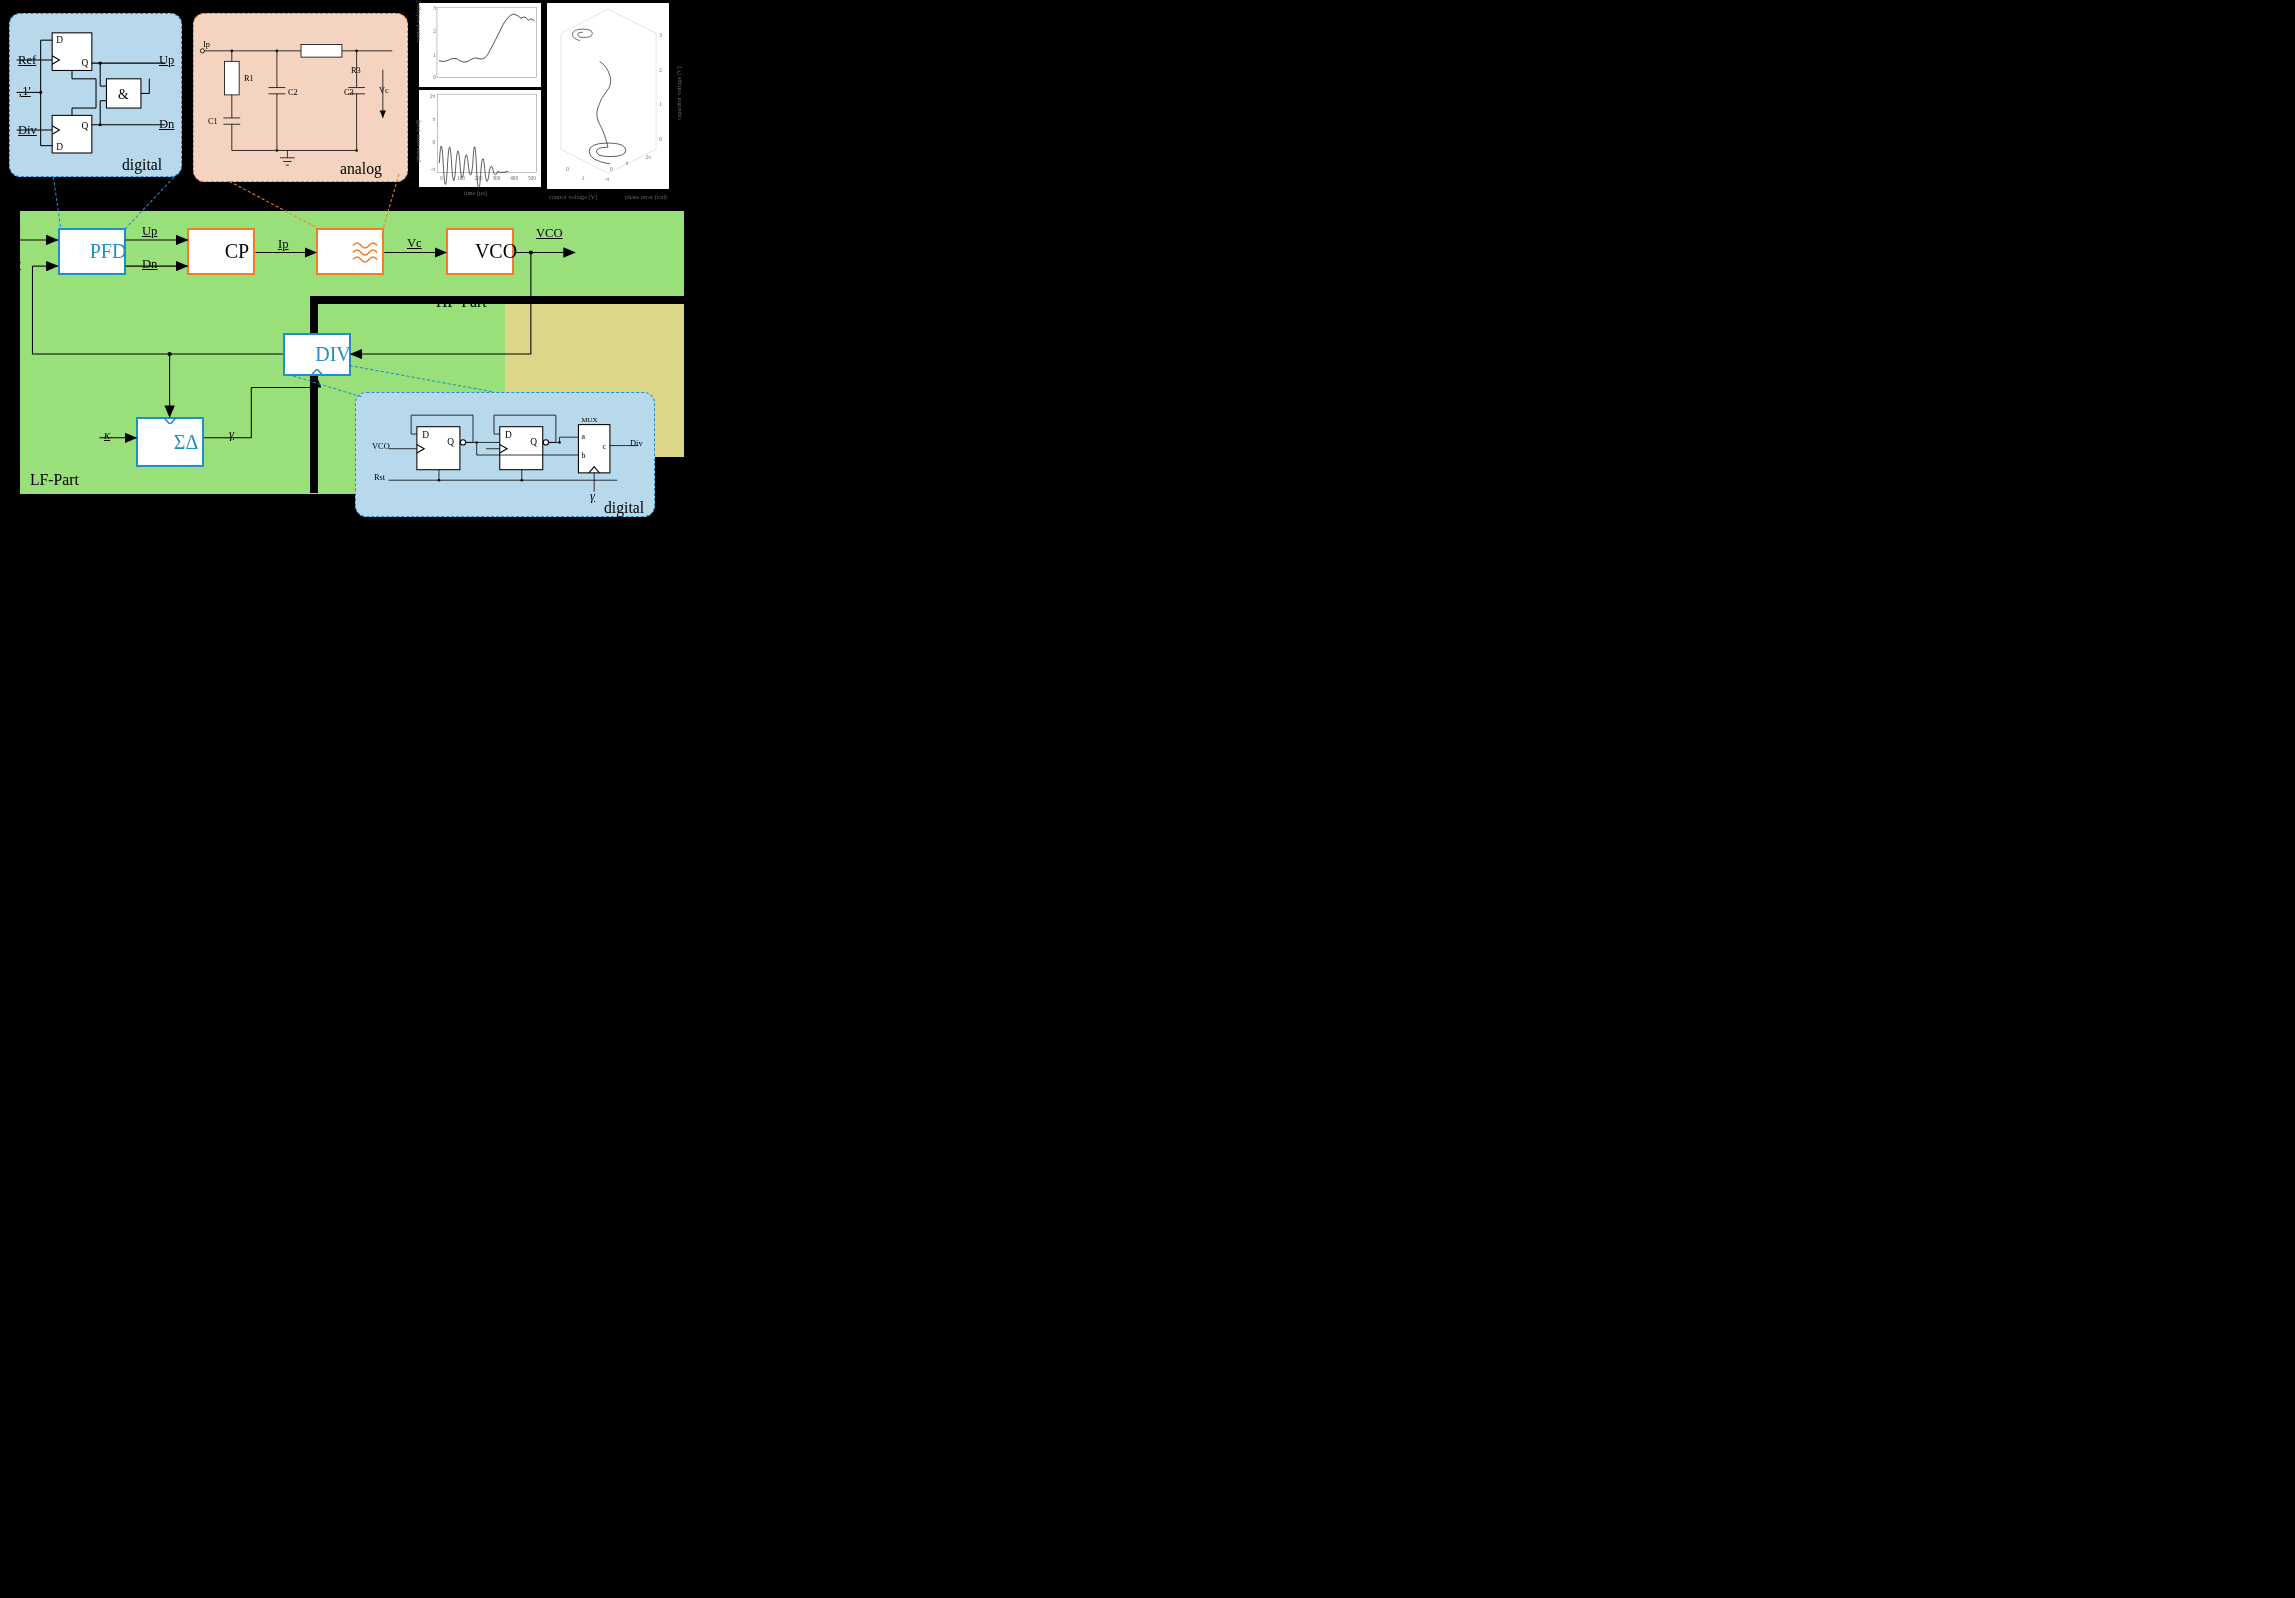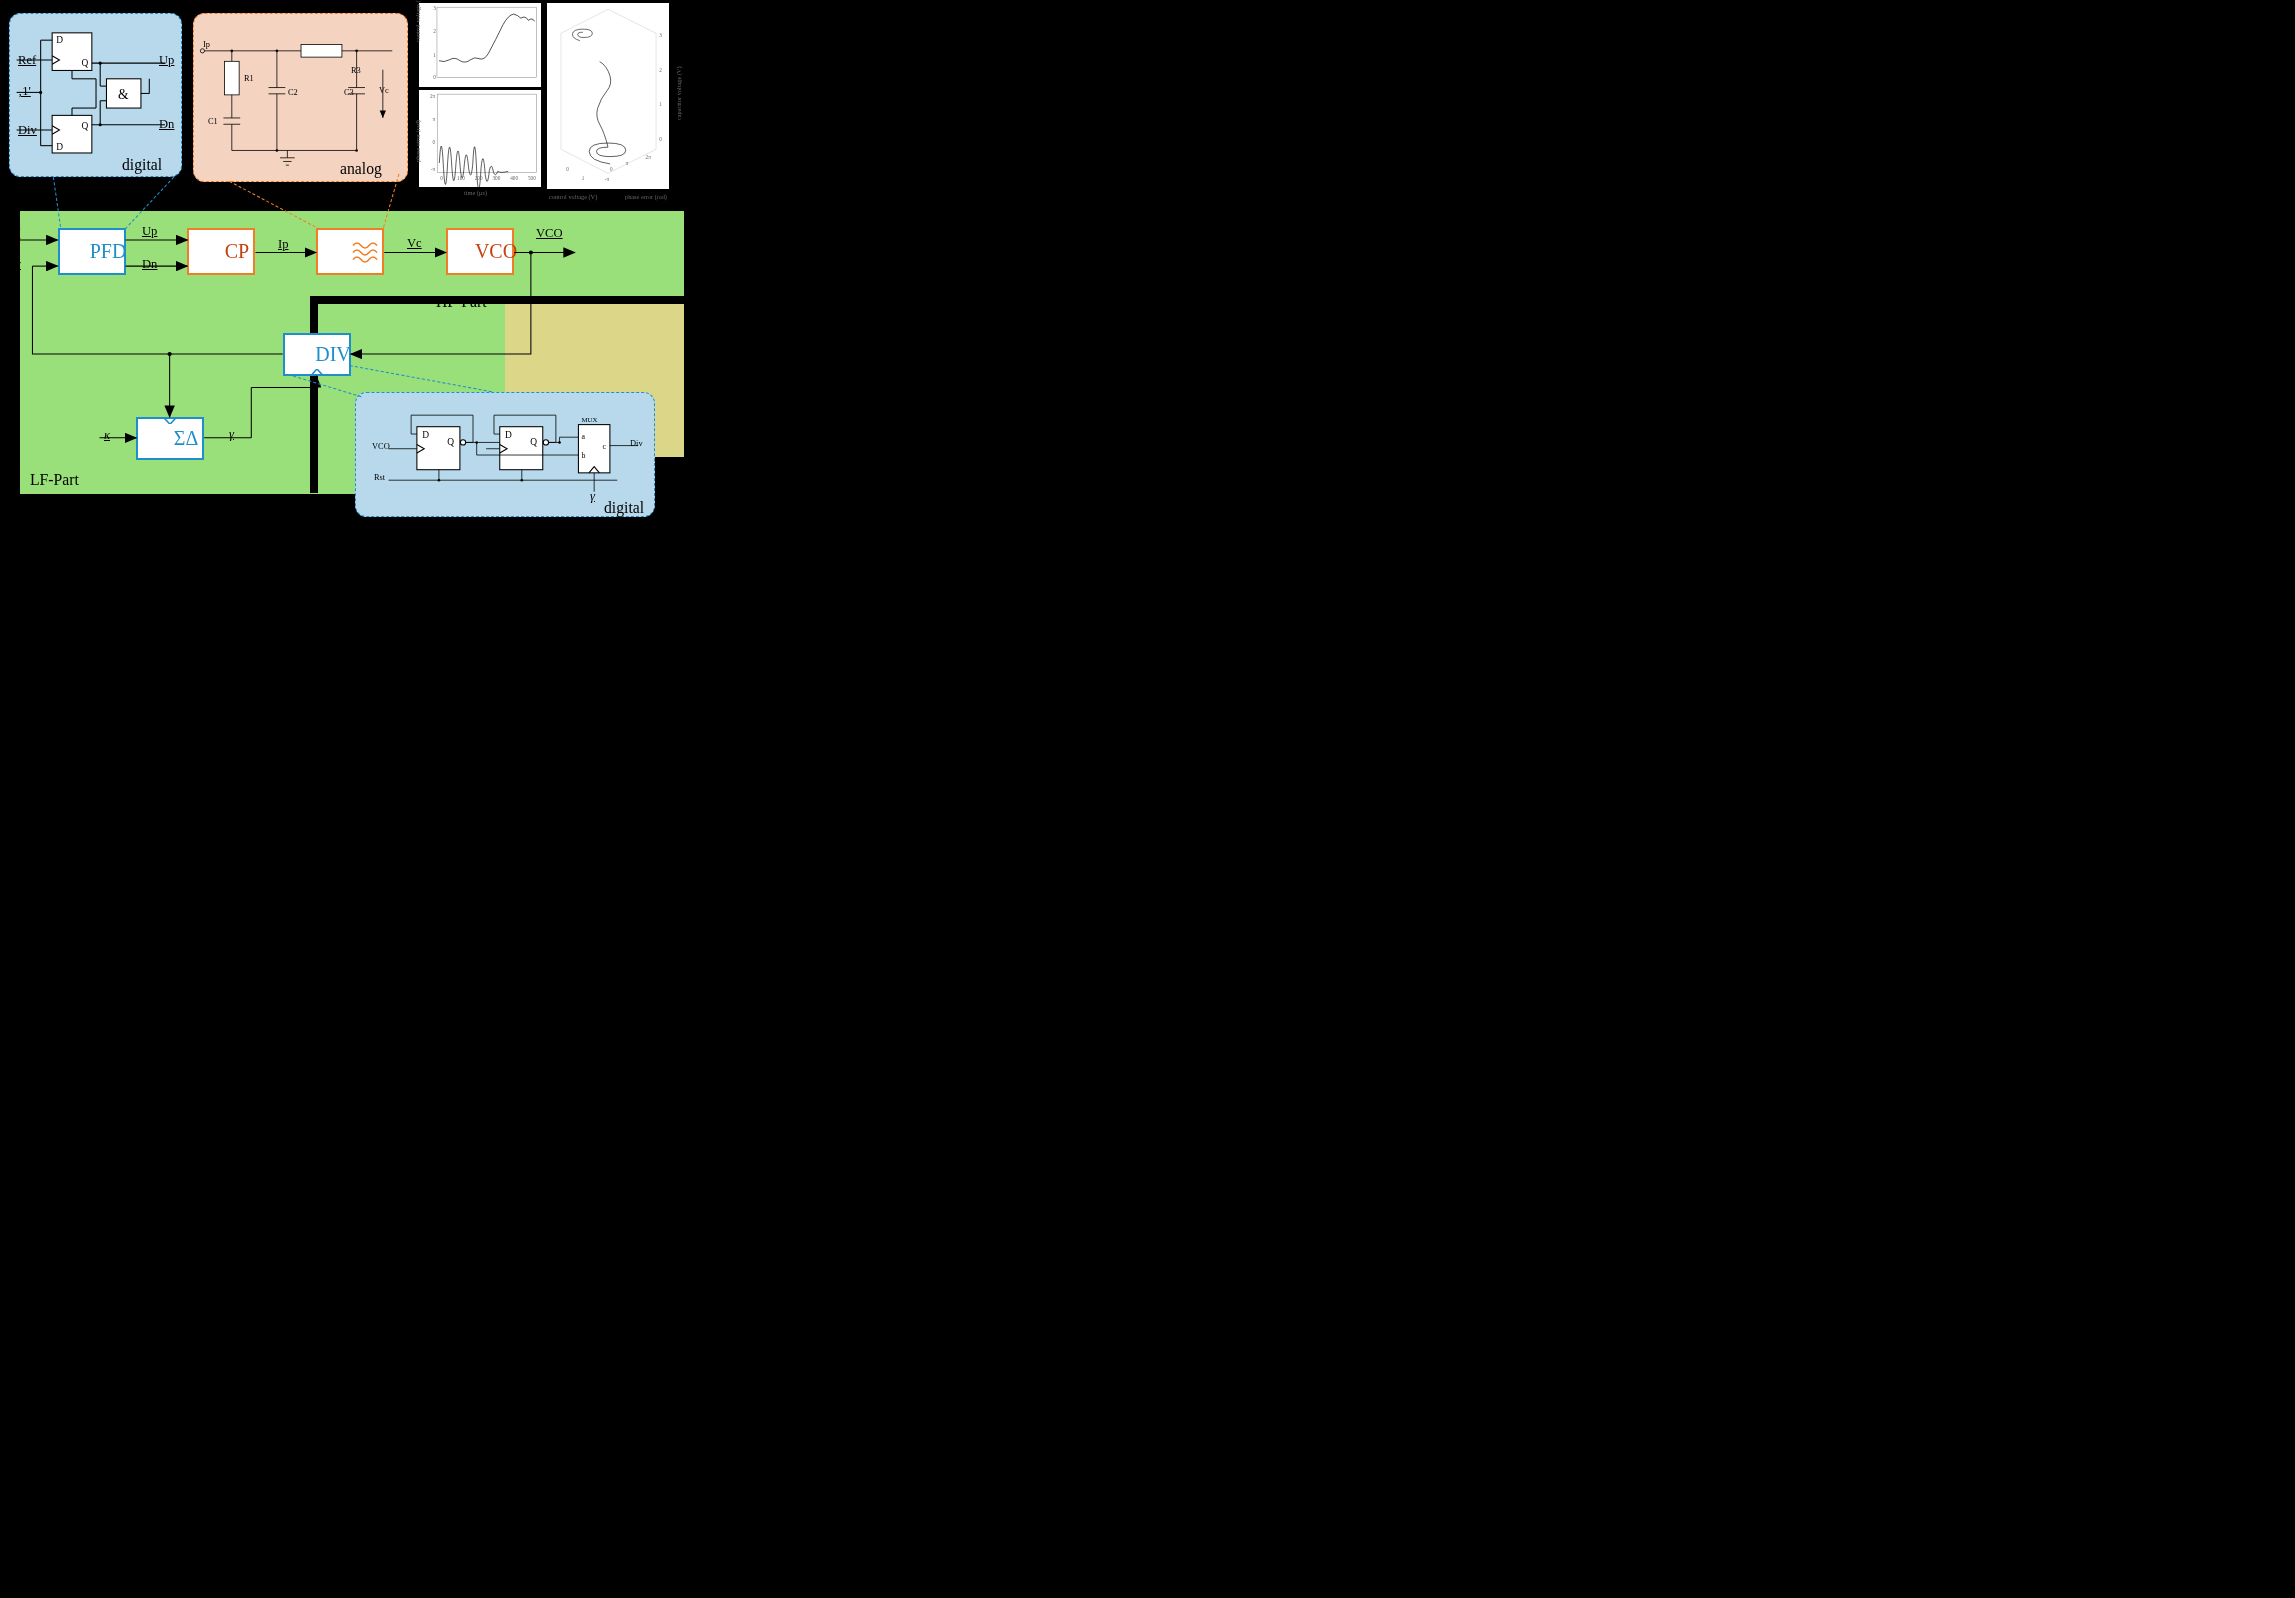--- a/index.html
+++ b/index.html
@@ -15,21 +15,21 @@
 
   
   .callout { position: absolute; border: 1px dashed; border-radius: 11.5px; }
   .callout-blue-1 { left: 9.4px; top: 12.6px; width: 173px; height: 164px; background: #b7d9eb; border-color: #1f8fc9; }
   .callout-orange { left: 193px; top: 12.6px; width: 215px; height: 169px; background: #f4d3c0; border-color: #f07e26; }
   .callout-blue-2 { left: 355px; top: 392px; width: 300px; height: 125px; background: #b7d9eb; border-color: #1f8fc9; }
 
   
   .blk { position: absolute; background: #fff; display: flex; align-items: center; justify-content: center; font-size: 20px; padding-left: 32px; }
   .blk.blue { border: 2.1px solid #1f8fc9; color: #1f8fc9; }
-  .blk.orange { border: 2.1px solid #f07e26; color: #c2410c; }
+  .blk.orange { border: 2.1px solid #f07e26; color: #000000; }
 
   
   .lbl { position: absolute; font-size: 15.7px; color: #000; font-family: Georgia, serif; }
   .lbl.small { font-size: 12.6px; text-decoration: underline; }
   .lbl.tiny { font-size: 8.4px; }
   .lbl.italic { font-style: italic; }
   .lbl.plotaxis { font-size: 6.3px; color: #666; }
 
   
   .plotarea { position: absolute; background: #fff; }
@@ -63,21 +63,21 @@
   </div>
   <div class="blk orange" style="left:446px; top:228px; width:68px; height:47px;">
       <span>VCO</span>
     </div>
   <div class="blk blue" style="left:283px; top:333px; width:68px; height:43px;">
       <span>DIV</span>
     <svg style="position:absolute;bottom:-2.1px;left:50%;transform:translateX(-50%)" width="13.6" height="7.3" viewBox="0 0 26 14">
         <path d="M0 14 L13 0 L26 14" fill="none" stroke="#1f8fc9" stroke-width="3"></path>
       </svg>
   </div>
-  <div class="blk blue" style="left:136px; top:417px; width:68px; height:43px;">
+  <div class="blk blue" style="left:136px; top:417px; width:68px; height:50px;">
       <span>ΣΔ</span>
     <svg style="position:absolute;top:-2.1px;left:50%;transform:translateX(-50%)" width="13.6" height="7.3" viewBox="0 0 26 14">
         <path d="M0 0 L13 14 L26 0" fill="none" stroke="#1f8fc9" stroke-width="3"></path>
       </svg>
   </div>
 
   <div class="callout callout-blue-1"></div>
   <div class="callout callout-orange"></div>
   <div class="callout callout-blue-2"></div>
 

